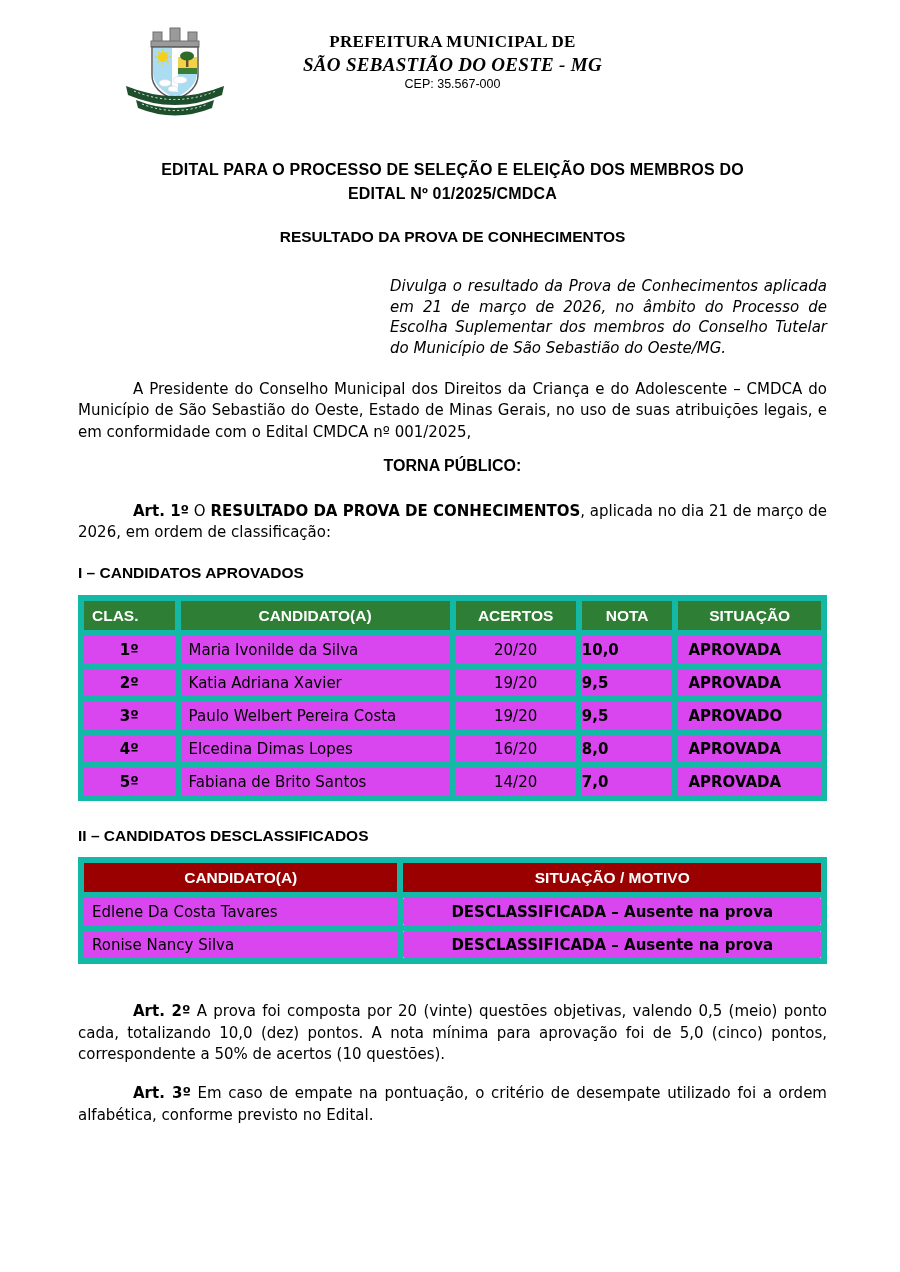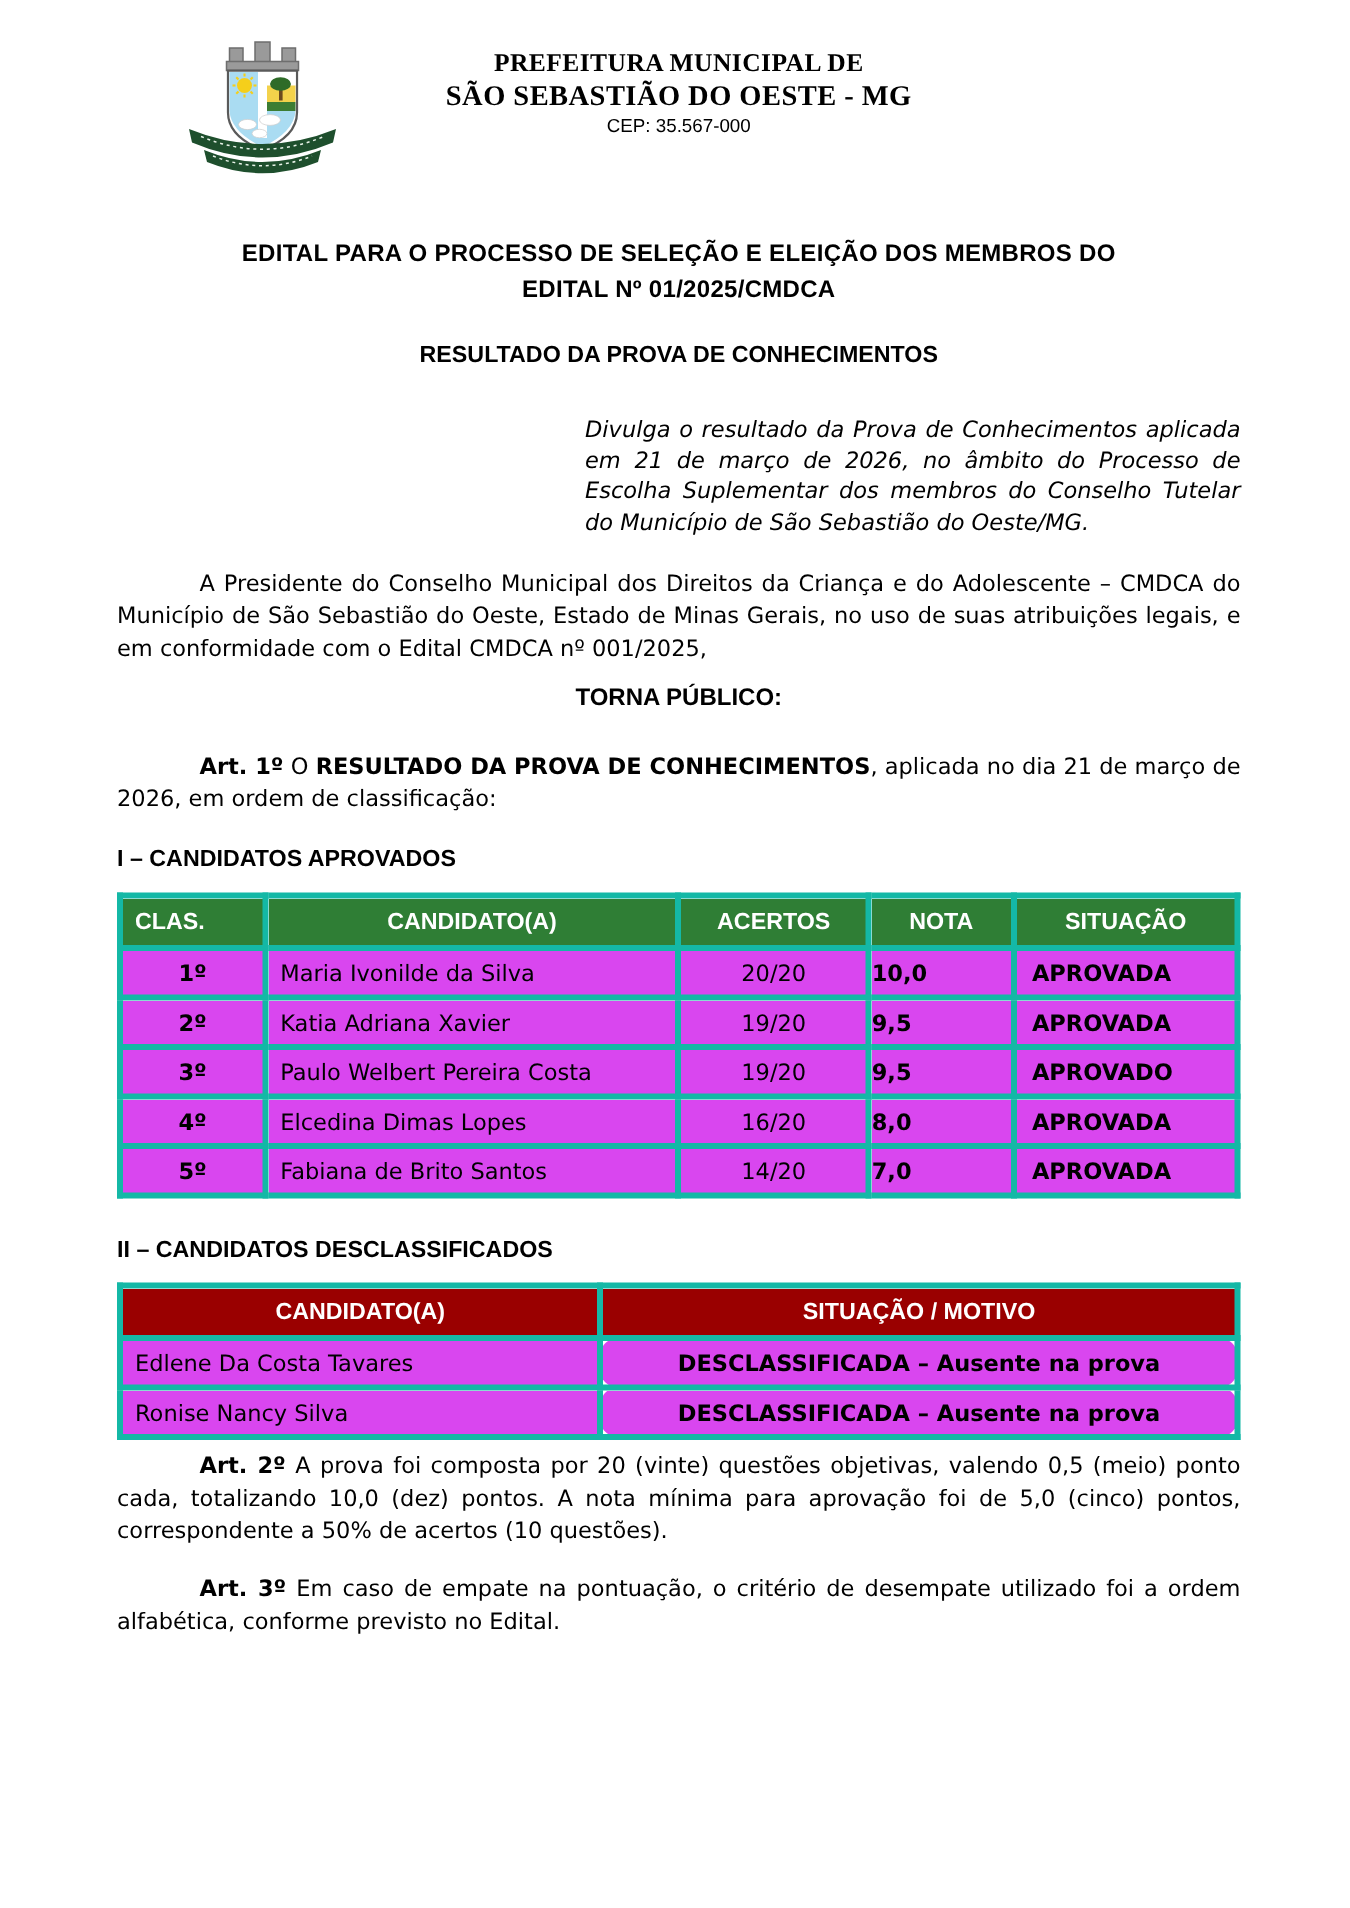--- a/index.html
+++ b/index.html
@@ -5,42 +5,42 @@
   * { margin:0; padding:0; box-sizing:border-box; }
   html,body { background:#ffffff; }
   body { width:900px; font-family:"DejaVu Sans", sans-serif; color:#000; }
   .page { width:900px; min-height:1272px; padding:26px 73px 40px 78px; background:#fff; }
 
   
   .doc-header { position:relative; height:98px; }
   .crest { position:absolute; left:42px; top:0; }
   .head-text { text-align:center; padding-top:6px; }
   .org1 { font-family:"Liberation Serif", serif; font-weight:bold; font-size:17px; letter-spacing:.3px; }
-  .org2 { font-family:"Liberation Serif", serif; font-weight:bold; font-size:19px; letter-spacing:.3px; margin-top:2px; }
+  .org2 { font-family:"Liberation Serif", serif; font-weight:bold; font-size:19px; letter-spacing:.3px; margin-top:2px;font-style:italic; }
   .addr { font-family:"Liberation Sans", sans-serif; font-size:12.5px; margin-top:6px; }
   .cep  { font-family:"Liberation Sans", sans-serif; font-size:12.5px; margin-top:1px; }
 
   
   .title { margin-top:34px; text-align:center; font-weight:bold; font-size:16px; line-height:24px; font-family:"Liberation Sans", sans-serif; letter-spacing:.2px; }
   .subtitle { margin-top:22px; text-align:center; font-weight:bold; font-size:15.5px; font-family:"Liberation Sans", sans-serif; }
 
   
   .epigraph { margin:30px 0 0 312px; font-style:italic; font-size:15px; line-height:20.5px; text-align:justify; }
   p.body-par { font-size:15px; line-height:21.3px; text-align:justify; }
   .preamble { margin-top:21px; text-indent:55px; }
   .torna { margin-top:14px; text-align:center; font-weight:bold; font-size:16px; font-family:"Liberation Sans", sans-serif; }
   .art { margin-top:26px; text-indent:55px; }
   .b { font-weight:bold; }
 
   .section-heading { margin-top:21px; font-weight:bold; font-size:15.5px; font-family:"Liberation Sans", sans-serif; }
 
   
   table { width:100%; border-collapse:collapse; table-layout:fixed; }
   .tbl { margin-top:13px; }
-  th, td { border:4px solid #14b8a6; font-size:15px; overflow:hidden; white-space:nowrap; }
+  th, td { border:6px solid #14b8a6; font-size:15px; overflow:hidden; white-space:nowrap; }
   th { color:#fff; font-weight:bold; height:35px; text-align:center; font-family:"Liberation Sans", sans-serif; font-size:15.5px; }
   td { height:33px; background:#d946ef; }
   th.left, td.left { text-align:left; padding-left:8px; }
   td.center { text-align:center; }
   .situ { font-weight:bold; padding-left:10px; }
   .nota { font-weight:bold; text-align:left; }
   .clas { font-weight:bold; text-align:center; }
   .motivo { font-weight:bold; text-align:center;border-radius:12px; }
 </style>
 </head>
@@ -195,17 +195,17 @@
         <td class="left">Edlene Da Costa Tavares</td>
         <td class="motivo">DESCLASSIFICADA – Ausente na prova</td>
       </tr>
       <tr>
         <td class="left">Ronise Nancy Silva</td>
         <td class="motivo">DESCLASSIFICADA – Ausente na prova</td>
       </tr>
     </tbody>
   </table>
 
-  <p class="body-par art" style="margin-top:7px;"><span class="b">Art. 2º</span><span> A prova foi composta por 20 (vinte) questões objetivas, valendo 0,5 (meio) ponto cada, totalizando 10,0 (dez) pontos. A nota mínima para aprovação foi de 5,0 (cinco) pontos, correspondente a 50% de acertos (10 questões).</span></p>
+  <p class="body-par art" style="margin-top:37px;"><span class="b">Art. 2º</span><span> A prova foi composta por 20 (vinte) questões objetivas, valendo 0,5 (meio) ponto cada, totalizando 10,0 (dez) pontos. A nota mínima para aprovação foi de 5,0 (cinco) pontos, correspondente a 50% de acertos (10 questões).</span></p>
 
   <p class="body-par art" style="margin-top:18px;"><span class="b">Art. 3º</span><span> Em caso de empate na pontuação, o critério de desempate utilizado foi a ordem alfabética, conforme previsto no Edital.</span></p>
 
 </div>
 
 </body></html>

